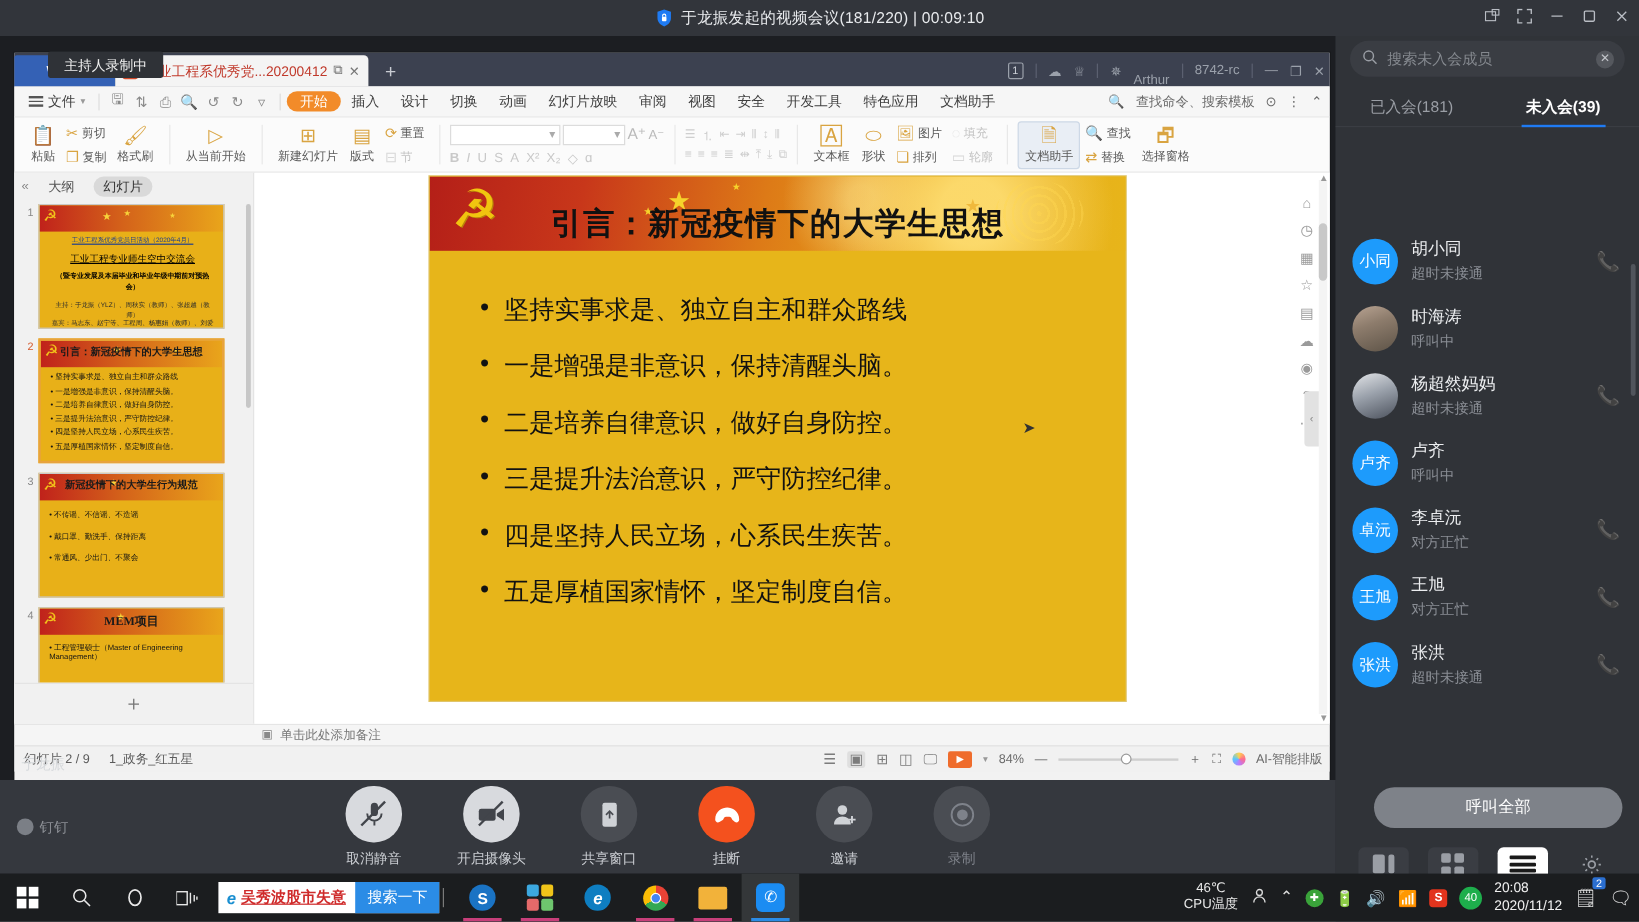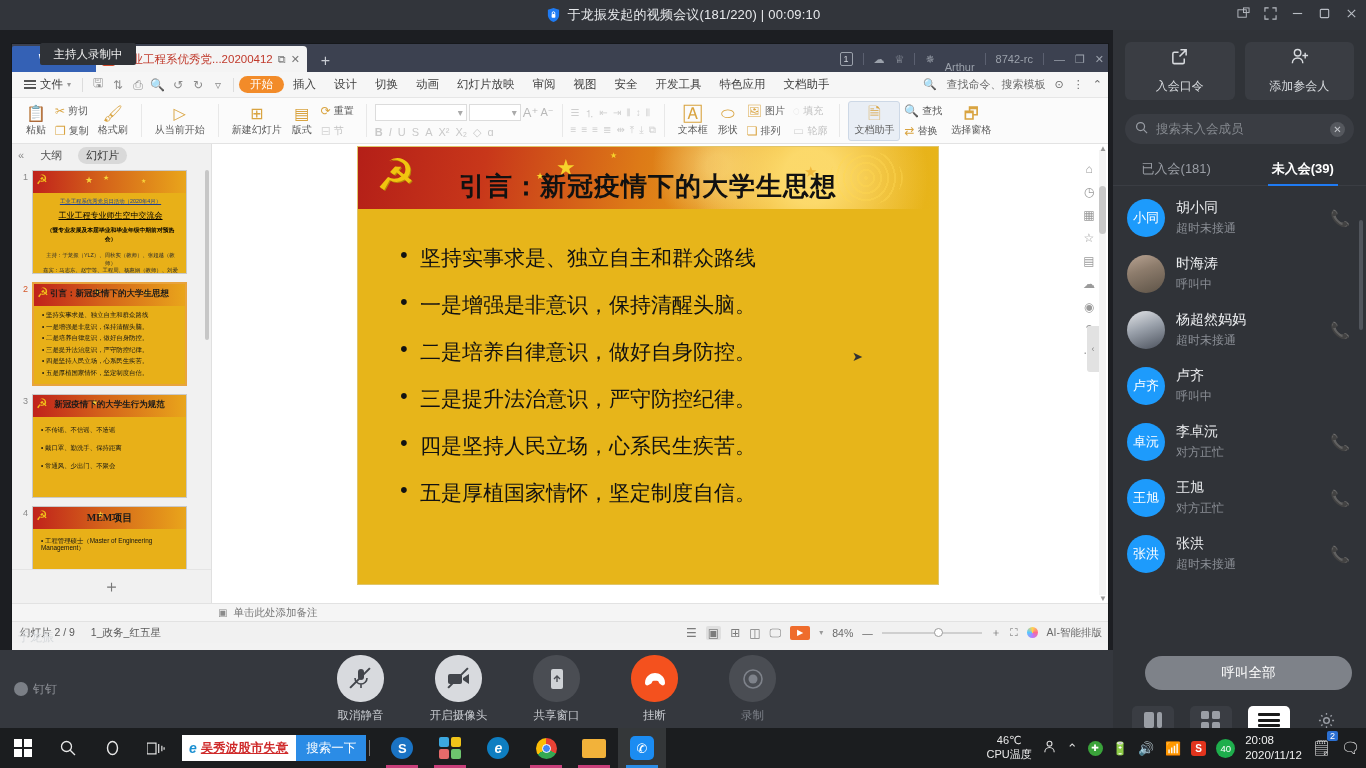--- a/index.html
+++ b/index.html
@@ -900,56 +900,45 @@
 
     <div class="ctrl hang">
       <span class="circ">
         <svg width="24" height="16" viewBox="0 0 24 16">
             <path d="M2 12c0-7 6-10 10-10s10 3 10 10c0 2-2 3-3.5 2l-2-1.6c-1-.8-.6-2-1.6-2.4-1-.4-4-.4-5 0-1 .4-.6 1.6-1.6 2.4L5.5 14C4 15 2 14 2 12z" fill="#fff"></path>
           </svg>
       </span>
       <span class="lab">挂断</span>
     </div>
 
+    <div class="ctrl dim">
+      <span class="circ">
+        <svg width="22" height="22" viewBox="0 0 22 22">
+            <circle cx="9" cy="7" r="4" fill="#cfd2d6"></circle>
+            <path d="M2 19c0-4 3.2-6.5 7-6.5s7 2.5 7 6.5z" fill="#cfd2d6"></path>
+            <path d="M17 12v6M14 15h6" stroke="#cfd2d6" stroke-width="1.6"></path>
+          </svg>
+      </span>
+      <span class="lab">邀请</span>
+    </div>
 
 
     <div class="ctrl off">
       <span class="circ">
         <svg width="22" height="22" viewBox="0 0 22 22">
             <circle cx="11" cy="11" r="9" stroke="#7e828a" stroke-width="1.6" fill="none"></circle>
             <circle cx="11" cy="11" r="4.5" fill="#7e828a"></circle>
           </svg>
       </span>
       <span class="lab">录制</span>
     </div>
   </div>
 
   <div class="rpanel">
 
-    <div class="rp-actions">
-      <div class="rp-act">
-        <span class="ico">
-          <svg width="19" height="19" viewBox="0 0 20 20">
-              <path d="M11 3h6v6M17 3l-7 7" stroke="#d7dade" stroke-width="1.6" fill="none"></path>
-              <path d="M15 12v4a1.5 1.5 0 0 1-1.5 1.5h-9A1.5 1.5 0 0 1 3 16V7a1.5 1.5 0 0 1 1.5-1.5H9" stroke="#d7dade" stroke-width="1.6" fill="none"></path>
-            </svg>
-        </span>
-        <span>入会口令</span>
-      </div>
-      <div class="rp-act">
-        <span class="ico">
-          <svg width="19" height="19" viewBox="0 0 20 20">
-              <circle cx="8" cy="6" r="3.4" stroke="#d7dade" stroke-width="1.5" fill="none"></circle>
-              <path d="M2.5 17c0-3.3 2.5-5.5 5.5-5.5s5.5 2.2 5.5 5.5" stroke="#d7dade" stroke-width="1.5" fill="none"></path>
-              <path d="M16 6v6M13 9h6" stroke="#d7dade" stroke-width="1.5"></path>
-            </svg>
-        </span>
-        <span>添加参会人</span>
-      </div>
-    </div>
 
     <div class="rp-search-wrap">
       <div class="rp-search">
         <span class="sico">
           <svg width="13" height="13" viewBox="0 0 14 14">
               <circle cx="6" cy="6" r="4.3" stroke="#9a9ea5" stroke-width="1.3" fill="none"></circle>
               <path d="M9.3 9.3L13 13" stroke="#9a9ea5" stroke-width="1.3"></path>
             </svg>
         </span>
         <span class="ph">搜索未入会成员</span>

